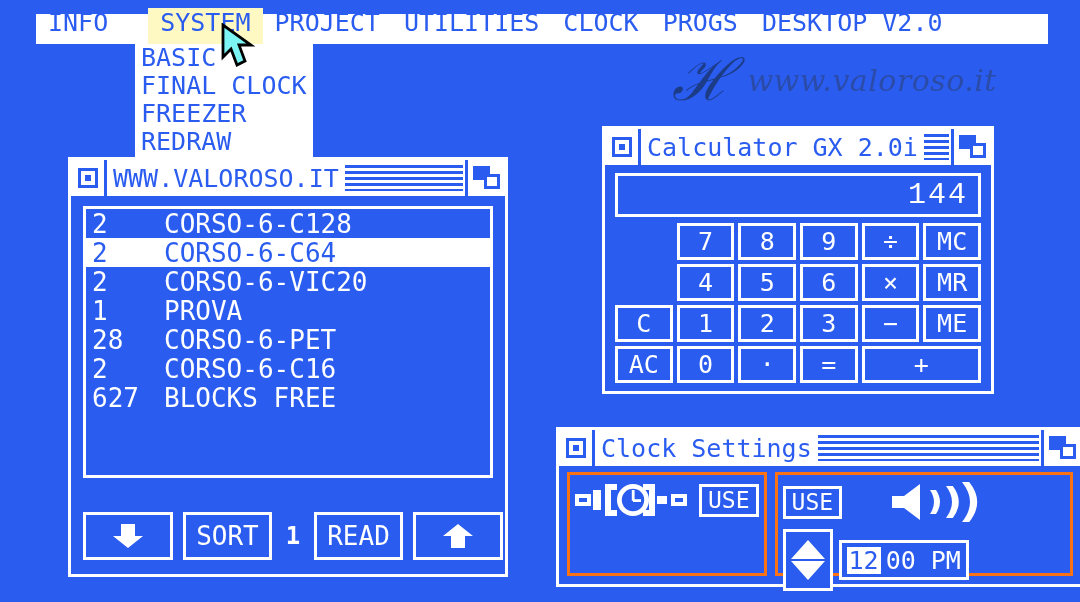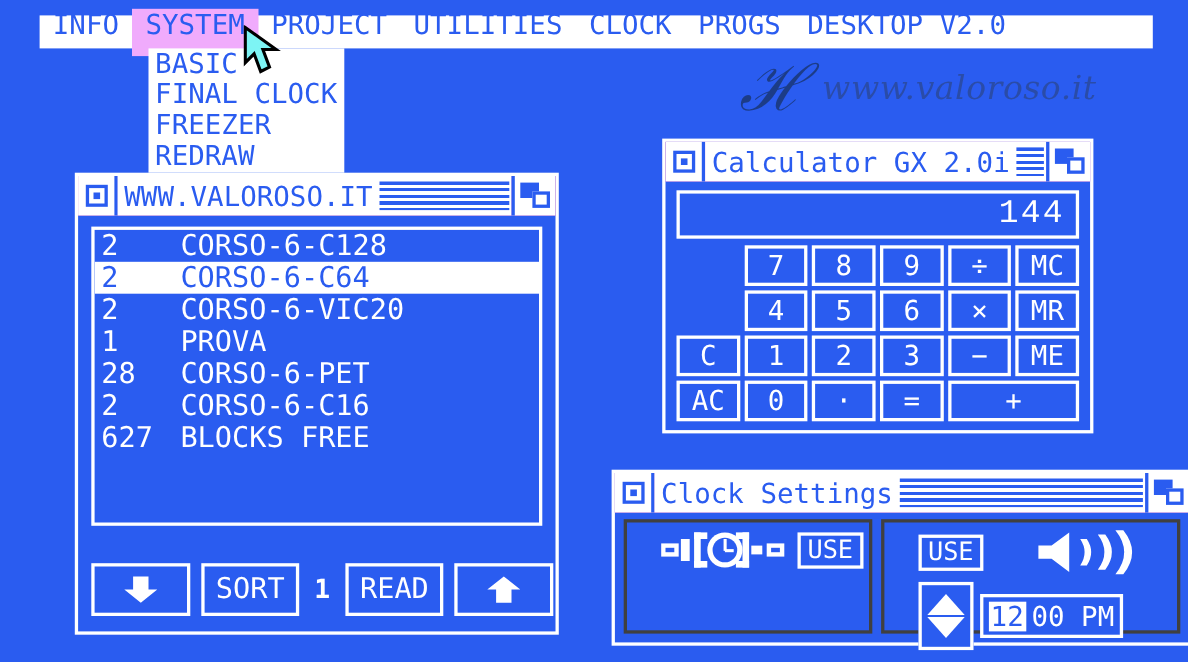--- a/index.html
+++ b/index.html
@@ -16,21 +16,21 @@
   
   .menubar{
     position:absolute; left:36px; top:14px; width:1012px; height:30px;
     background:#ffffff; display:flex; align-items:center;
   }
   .menu-item{
     color:#2a5cf0; font-size:25px; line-height:25px; letter-spacing:0px;
     padding:2px 12px 16px 12px; white-space:nowrap;
     font-family:"DejaVu Sans Mono", monospace; font-weight:400;
   }
-  .menu-item.highlight{ background:#f0abfc; }
+  .menu-item.highlight{ background:#fef9c3;margin-left:28px; }
 
   
   .dropdown{
     position:absolute; left:135px; top:44px; width:178px; height:114px;
     background:#ffffff; padding:0px 0 0 6px;
   }
   .dropdown .mi{
     color:#2a5cf0; font-size:25px; line-height:28px; white-space:nowrap;
     font-family:"DejaVu Sans Mono", monospace;
   }
@@ -44,21 +44,21 @@
     opacity:.55;
   }
   .wm-logo{ font-family:"DejaVu Serif", serif; font-style:italic; font-size:58px;
             color:#123; line-height:48px; }
   .wm-text{ font-family:"DejaVu Serif", serif; font-style:italic; font-size:30px;
             color:#2b3f6e; letter-spacing:.5px; }
 
   
   .win{ position:absolute; border:3px solid #ffffff; background:#2a5cf0; }
   .titlebar{
-    height:36px; background:#a21caf; display:flex; align-items:stretch;
+    height:36px; background:#f9a8d4; display:flex; align-items:stretch;
   }
   .tb-close{
     width:36px; border-right:3px solid #2a5cf0; display:flex; align-items:center; justify-content:center;
     background:#ffffff; flex:0 0 auto;
   }
   .tb-close i{ display:block; width:20px; height:20px; border:3px solid #2a5cf0; position:relative; }
   .tb-close i::after{ content:""; position:absolute; left:4px; top:4px; width:6px; height:6px; background:#2a5cf0; }
   .tb-title{
     flex:1 1 auto; display:flex; align-items:center; overflow:hidden; background:#fff;
     padding-left:6px; gap:6px;
@@ -124,21 +124,21 @@
     border:3px solid #ffffff; background:#2a5cf0; color:#ffffff;
     display:flex; align-items:center; justify-content:center;
     font-family:"DejaVu Sans Mono", monospace; font-size:25px; line-height:25px;
   }
   .key.blank{ border:none; background:transparent; }
   .key.wide{ grid-column:span 2; }
 
   
   #winClock{ left:556px; top:427px; width:528px; height:160px; }
   .clock-body{ position:absolute; left:8px; top:42px; right:8px; bottom:8px; display:flex; gap:8px; }
-  .cpanel{ border:3px solid #404040; background:#2a5cf0; position:relative;padding-left:26px; }
+  .cpanel{ border:3px solid #f97316; background:#2a5cf0; position:relative; }
   .cpanel.left{ flex:0 0 198px; }
   .cpanel.right{ flex:1 1 auto; }
   .crow{ display:flex; align-items:center; gap:6px; padding:5px 5px 0 5px; }
   .usebtn{
     border:3px solid #ffffff; color:#ffffff; background:#2a5cf0;
     font-family:"DejaVu Sans Mono", monospace; font-size:23px; line-height:23px;
     padding:2px 6px; display:flex; align-items:center; justify-content:center;
   }
   .timebox{
     border:3px solid #ffffff; background:#2a5cf0; color:#ffffff; height:40px;

